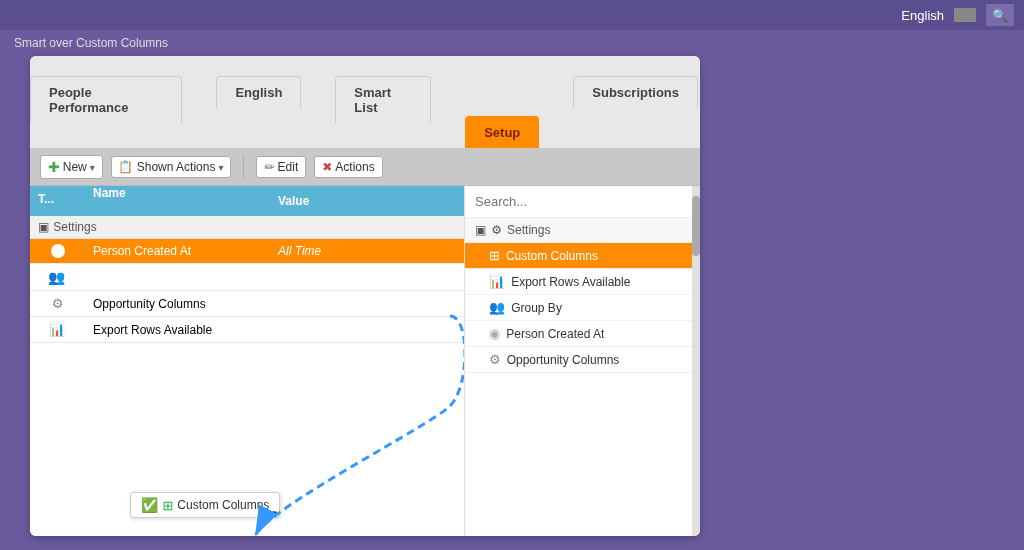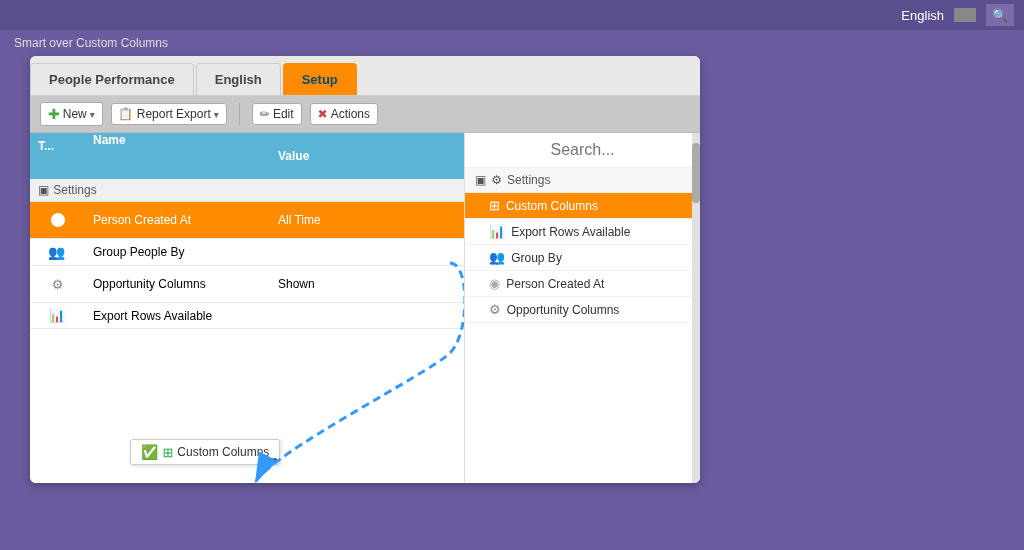--- a/index.html
+++ b/index.html
@@ -64,38 +64,40 @@
       overflow: hidden;
       box-shadow: 0 2px 8px rgba(0,0,0,0.3);
     }
 
     
     .tab-row {
       display: flex;
       align-items: flex-start;
       background: #e8e8e8;
       border-bottom: 1px solid #ccc;
-      padding-top: 7px;
+      padding-top: 20px;
+      gap: 32px;
     }
     .tab {
       padding: 8px 18px;
       font-size: 13px;
       font-weight: bold;
       color: #444;
       cursor: pointer;
       border-radius: 4px 4px 0 0;
       background: #e8e8e8;
       border: 1px solid #ccc;
       border-bottom: none;
       margin-right: 2px;
     }
     .tab.active {
       background: #ff8c00;
-      color: #0c4a6e;
+      color: #7f1d1d;
       border-color: #ff8c00;
+      margin-top: 40px;
     }
 
     
     .toolbar {
       background: #c8c8c8;
       padding: 6px 10px;
       display: flex;
       align-items: center;
       gap: 8px;
       border-bottom: 1px solid #bbb;
@@ -138,21 +140,21 @@
     
     .table-header {
       display: flex;
       background: #5ab4d6;
       color: #fff;
       font-weight: bold;
       font-size: 12px;
     }
     .th-type { width: 55px; padding: 6px 8px; }
     .th-name { width: 185px; padding: 0 8px; }
-    .th-value { flex: 1; padding: 16px 8px; }
+    .th-value { flex: 1; padding: 8px 8px; }
 
     
     .table-section-header {
       display: flex;
       align-items: center;
       padding: 4px 8px;
       background: #f0f0f0;
       font-size: 12px;
       color: #555;
       gap: 4px;
@@ -163,21 +165,21 @@
       align-items: center;
       border-bottom: 1px solid #e8e8e8;
       font-size: 12px;
     }
     .table-row.selected {
       background: #ff8c00;
       color: #fff;
     }
     .td-type { width: 55px; padding: 5px 8px; display: flex; align-items: center; justify-content: center; }
     .td-name { width: 185px; padding: 5px 8px; }
-    .td-value { flex: 1; padding: 11px 8px; }
+    .td-value { flex: 1; padding: 5px 8px; font-style: italic; }
     .icon-people { color: #4488cc; font-size: 14px; }
     .icon-gear { color: #888; font-size: 13px; }
     .icon-excel { color: #1a7840; font-size: 13px; }
 
     
     .drag-item {
       position: absolute;
       bottom: 18px;
       left: 100px;
       display: flex;
@@ -210,24 +212,23 @@
     }
 
     .search-box {
       padding: 8px 10px;
       border-bottom: 1px solid #eee;
     }
     .search-box input {
       width: 100%;
       border: none;
       outline: none;
-      font-size: 16px;
+      font-size: 13px;
       color: #b91c1c;
       background: transparent;
-      text-align: center;
     }
 
     .tree-section-header {
       display: flex;
       align-items: center;
       gap: 5px;
       padding: 5px 10px;
       font-size: 12px;
       color: #555;
       background: #f7f7f7;
@@ -295,34 +296,40 @@
 
 <div class="main-card">
 
   <div class="tab-row">
     <div class="tab">
       <span>People Performance</span>
     </div>
     <div class="tab">
       <span>English</span>
     </div>
+    <div class="tab">
+      <span>Smart List</span>
+    </div>
     <div class="tab active">
       <span>Setup</span>
+    </div>
+    <div class="tab">
+      <span>Subscriptions</span>
     </div>
   </div>
 
   <div class="toolbar">
     <button class="toolbar-btn">
       <span class="icon-green">✚</span>
       <span>New</span>
       <span class="dropdown-arrow">▾</span>
     </button>
     <button class="toolbar-btn">
       <span class="icon-blue">📋</span>
-      <span>Report Export</span>
+      <span>Shown Actions</span>
       <span class="dropdown-arrow">▾</span>
     </button>
     <div class="toolbar-separator"></div>
     <button class="toolbar-btn edit-btn">
       <span class="pencil">✏</span>
       <span>Edit</span>
     </button>
     <button class="toolbar-btn delete-btn">
       <span class="x-icon">✖</span>
       <span>Actions</span>
@@ -349,29 +356,27 @@
           <span style="width:14px;height:14px;border-radius:50%;background:#fff;display:inline-block;border:2px solid #fff;"></span>
         </div>
         <div class="td-name">Person Created At</div>
         <div class="td-value">All Time</div>
       </div>
 
       <div class="table-row">
         <div class="td-type">
           <span class="icon-people">👥</span>
         </div>
-        <div class="td-name">Group People By</div>
       </div>
 
       <div class="table-row">
         <div class="td-type">
           <span class="icon-gear">⚙</span>
         </div>
         <div class="td-name">Opportunity Columns</div>
-        <div class="td-value">Shown</div>
       </div>
 
       <div class="table-row">
         <div class="td-type">
           <span class="icon-excel">📊</span>
         </div>
         <div class="td-name">Export Rows Available</div>
       </div>
 
       <div class="drag-item">

